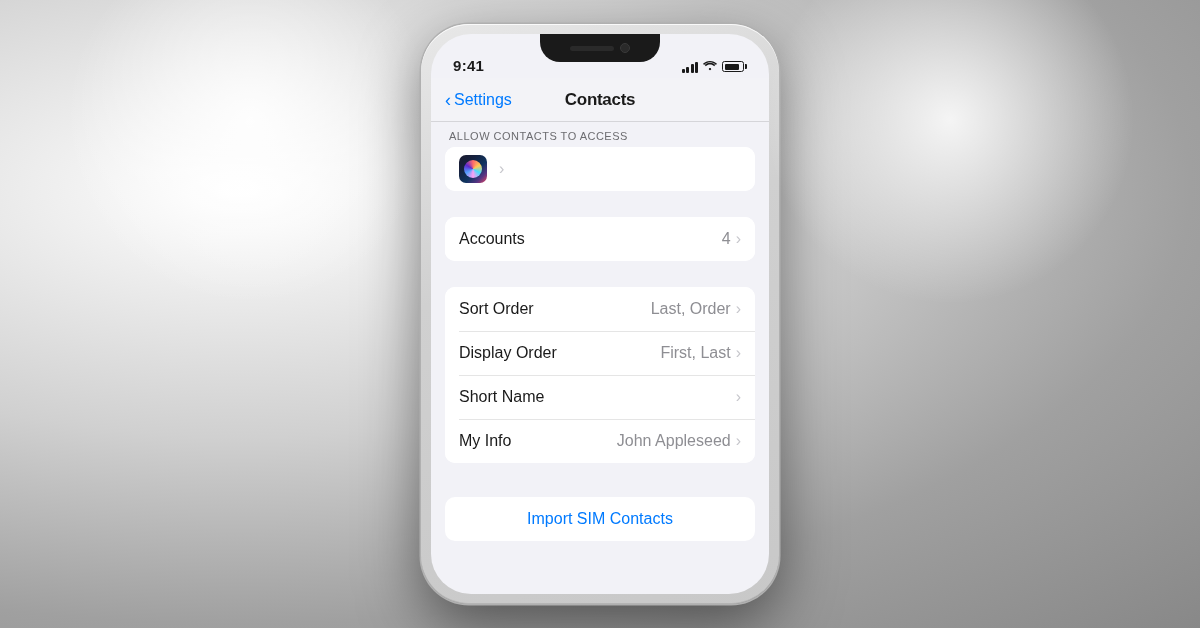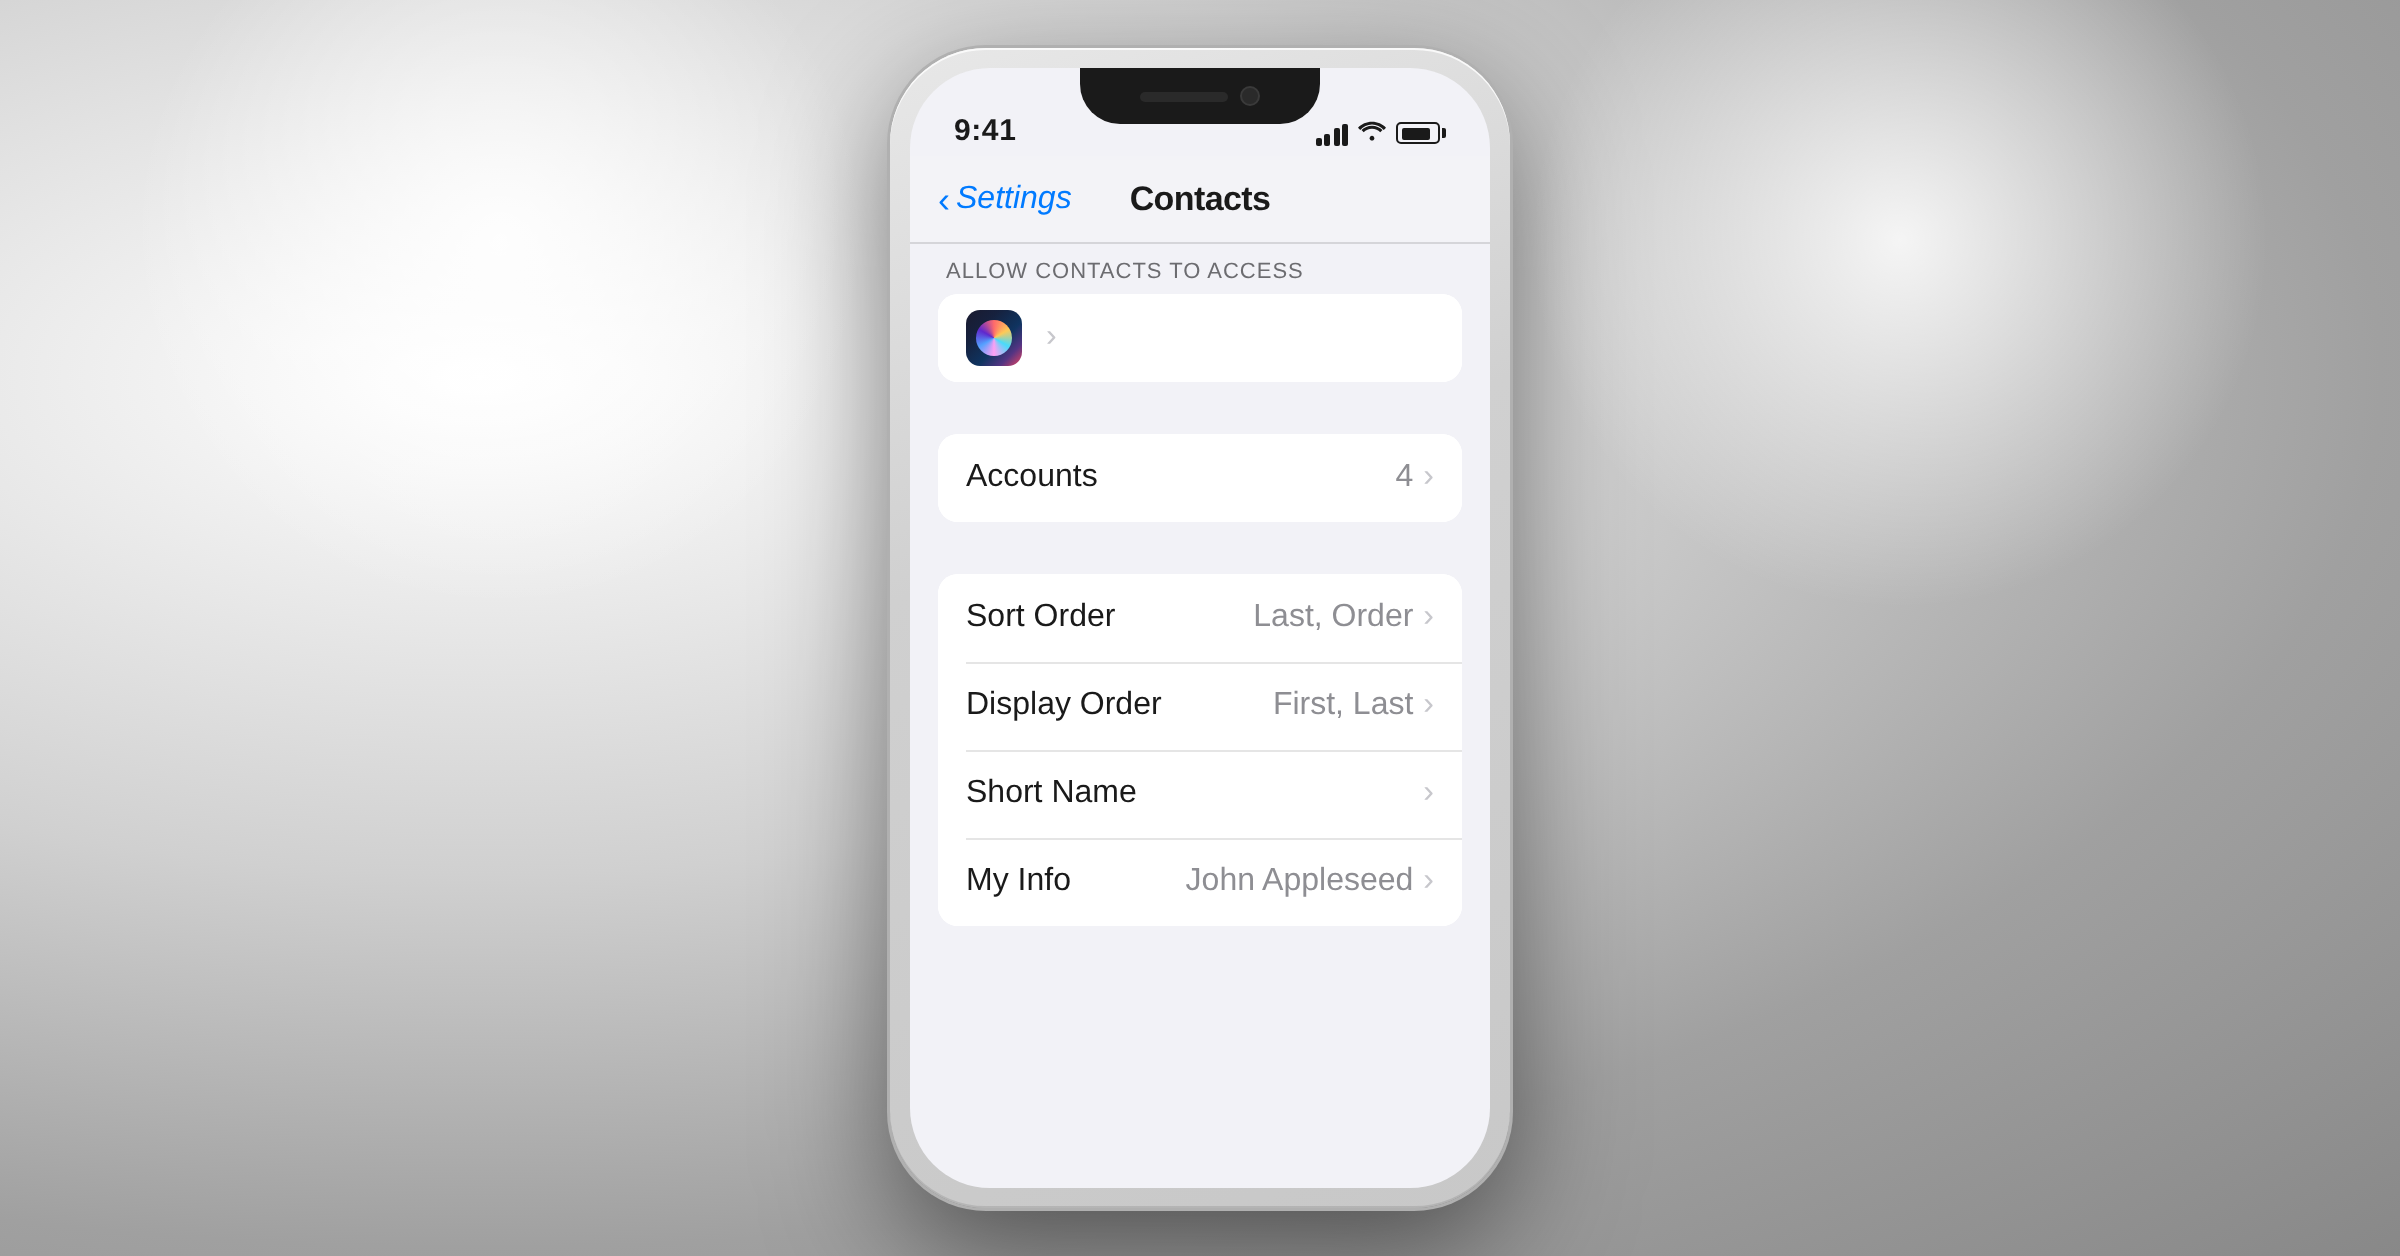--- a/index.html
+++ b/index.html
@@ -33,21 +33,21 @@
       top: -80px;
       right: 50px;
       width: 400px;
       height: 400px;
       background: radial-gradient(ellipse, rgba(255,255,255,0.85) 0%, transparent 65%);
       pointer-events: none;
     }
 
     .phone-wrapper {
       position: relative;
-      width: 310px;
+      width: 358px;
       height: 580px;
     }
 
     
     .phone-shell {
       position: absolute;
       inset: 0;
       background: linear-gradient(160deg, #e8e8e8 0%, #d0d0d0 40%, #c8c8c8 100%);
       border-radius: 48px;
       box-shadow:
@@ -377,21 +377,21 @@
             <div class="battery-fill"></div>
           </div>
           <div class="battery-tip"></div>
         </div>
       </div>
     </div>
 
     <div class="nav-bar">
       <div class="nav-back">
         <span class="nav-chevron">‹</span>
-        <span style="font-size:16px;color:#007aff;font-style:italic;">Settings</span>
+        <span style="font-size:16px;color:#007aff;">Settings</span>
       </div>
       <span class="nav-title">Contacts</span>
     </div>
 
     <div class="content">
 
       <div class="section">
         <div class="section-header">ALLOW CONTACTS TO ACCESS</div>
         <div class="section-group">
           <div class="row">
@@ -438,18 +438,21 @@
           <div class="row">
             <span class="row-label">My Info</span>
             <span class="row-value">John Appleseed</span>
             <span class="row-chevron">›</span>
           </div>
 
         </div>
       </div>
 
       <div class="section-spacer"></div>
+      <div class="import-btn">
+        <span class="import-btn-text">Import SIM Contacts</span>
+      </div>
 
     </div>
 
   </div>
 
 </div>
 
 </body></html>

